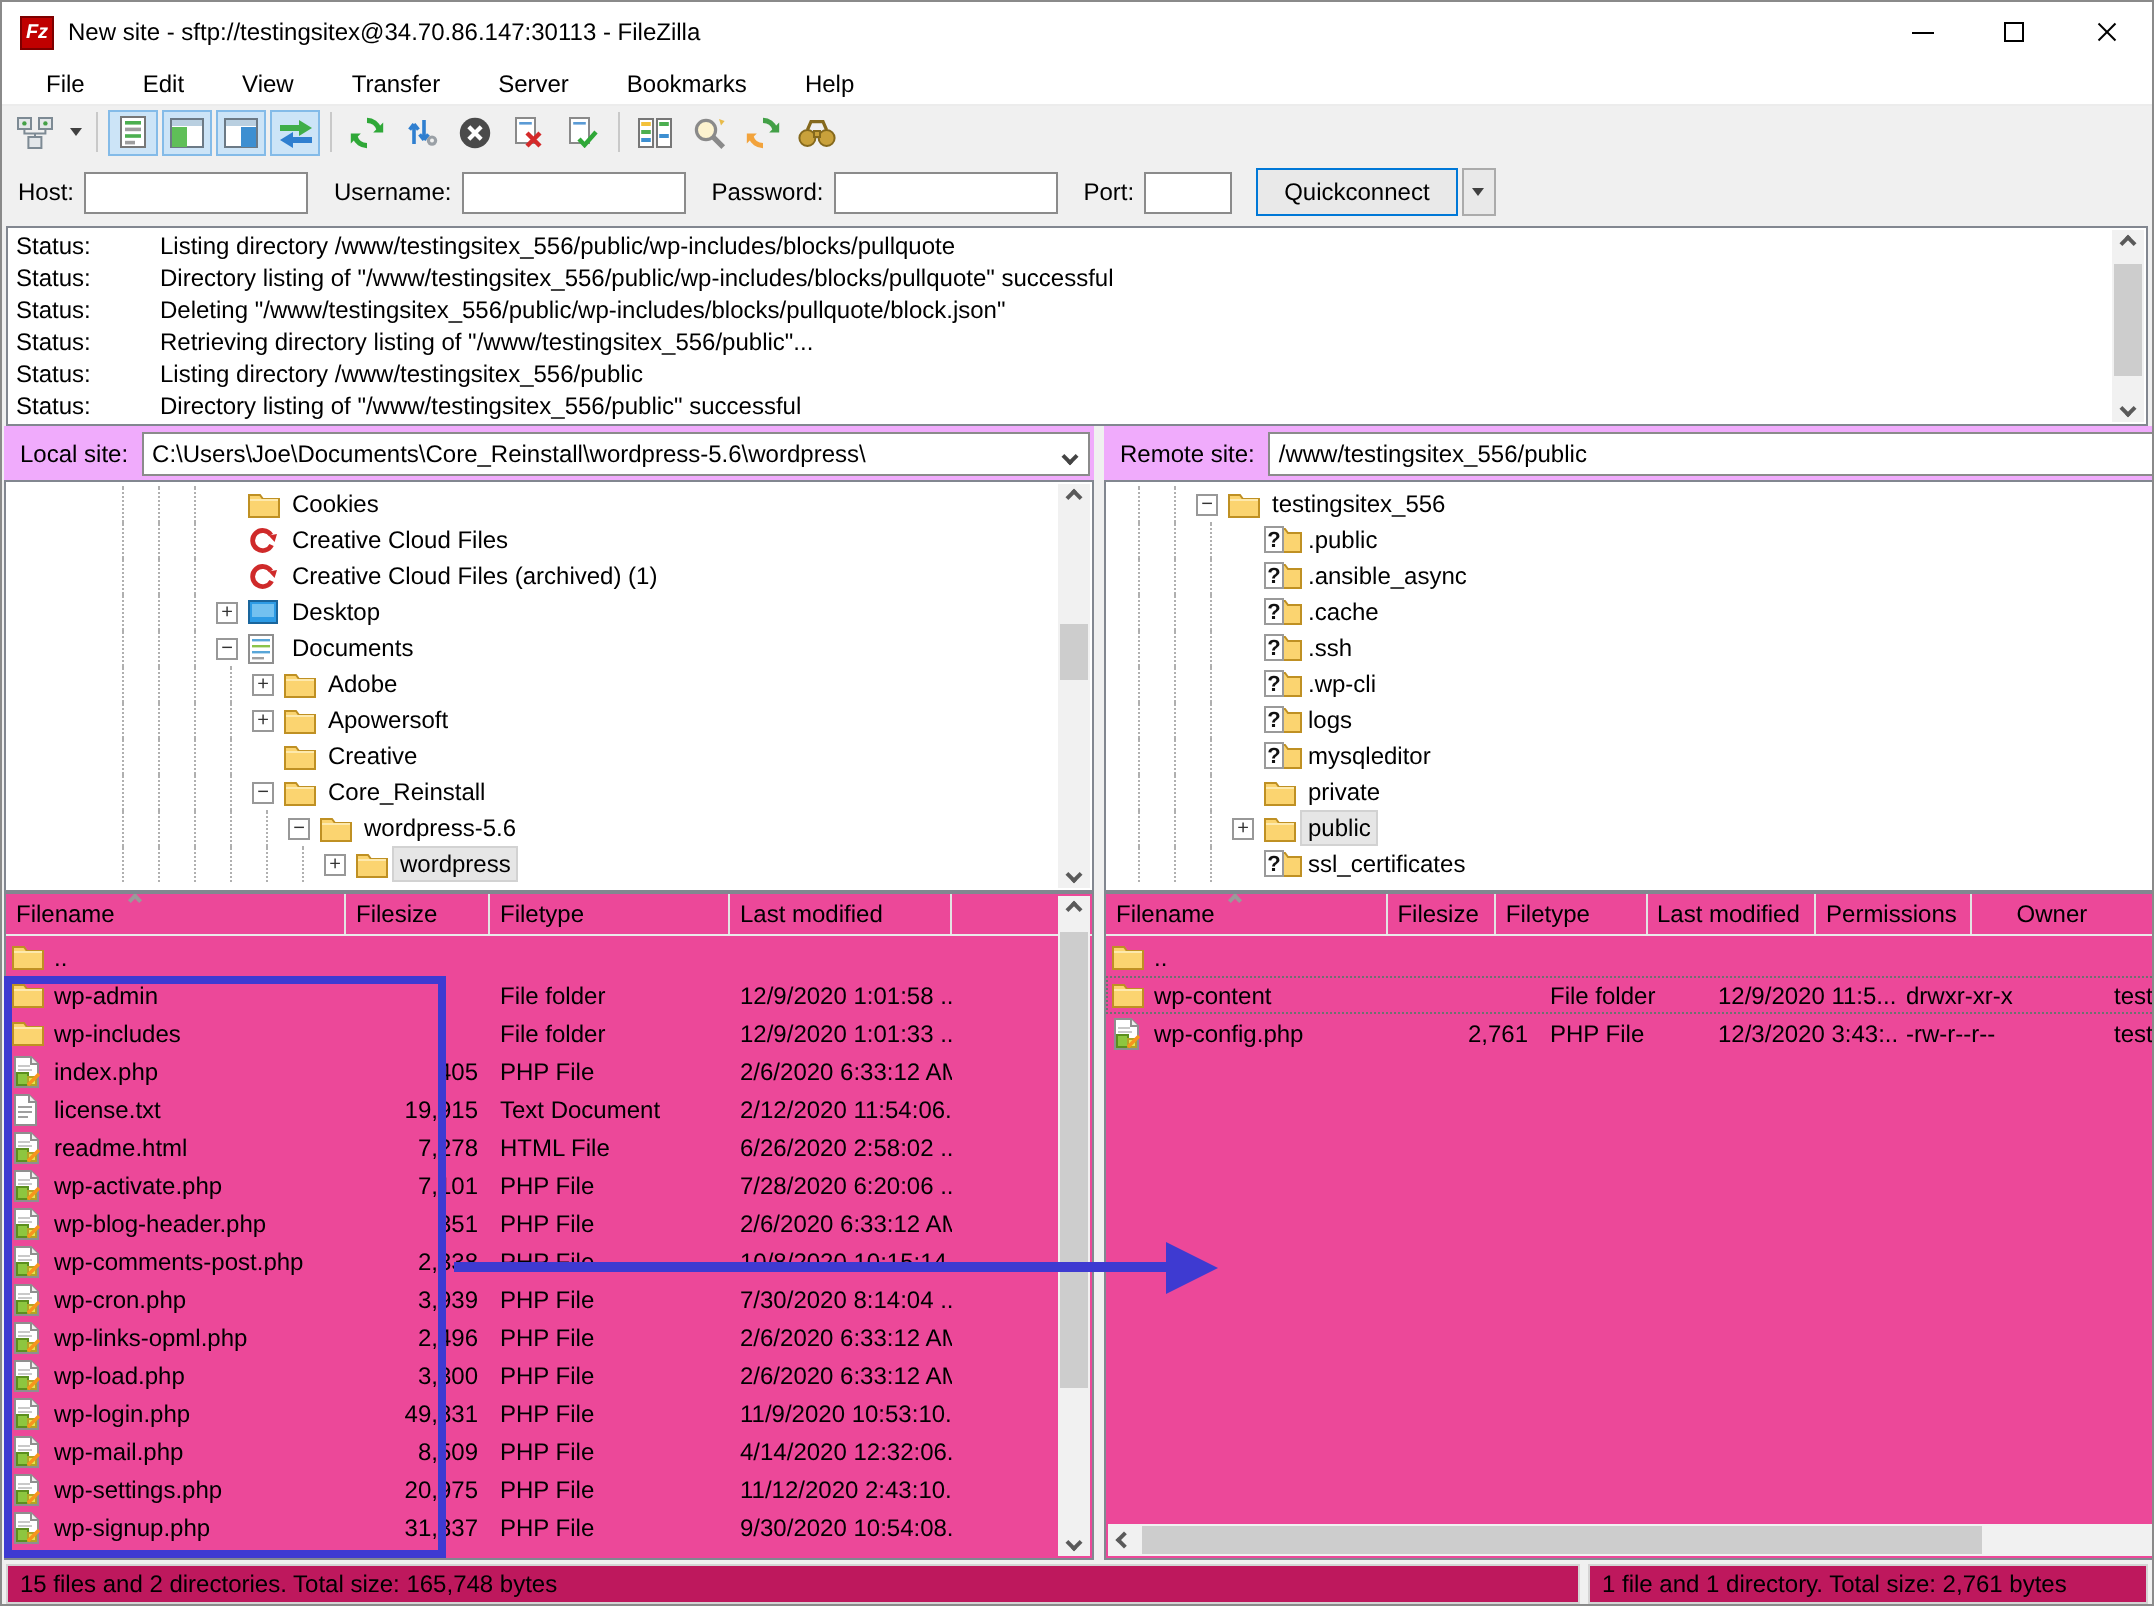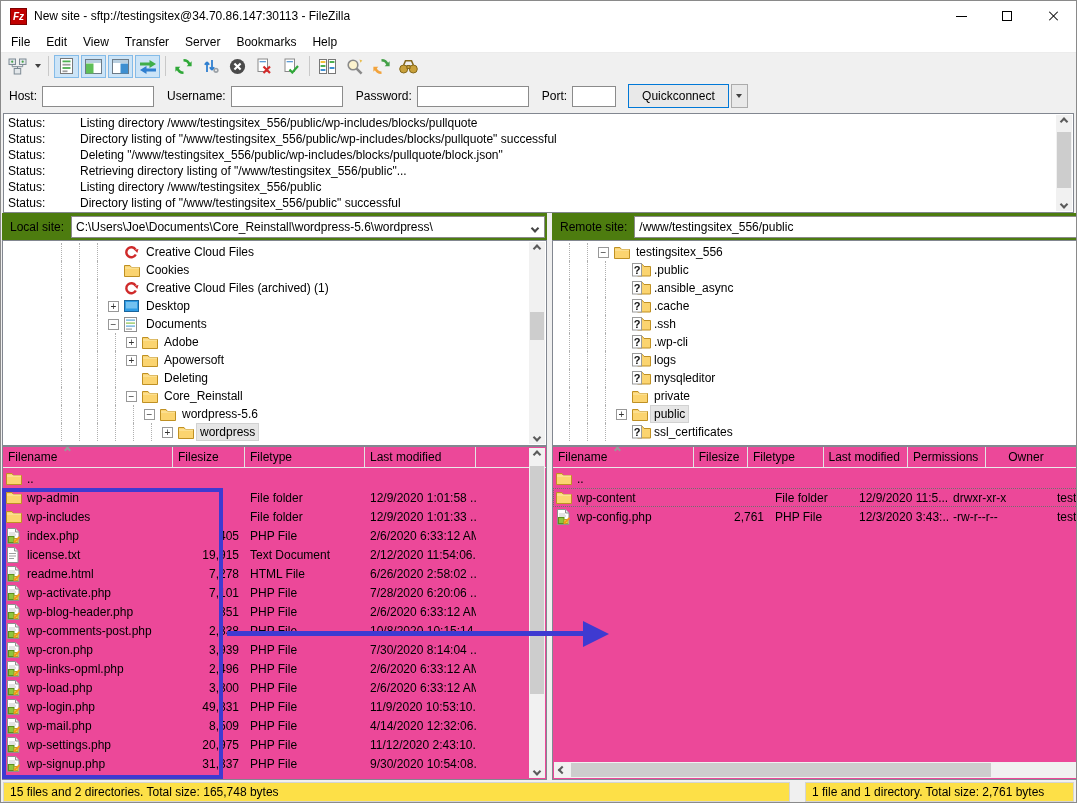--- a/index.html
+++ b/index.html
@@ -14,21 +14,21 @@
   .title{flex:1;white-space:nowrap;overflow:hidden;}
   .winctl{display:flex;height:100%;}
   .wbtn{width:46px;height:100%;display:flex;align-items:center;justify-content:center;}
   .glyph-min{width:11px;height:1px;background:#000;display:block;}
   .glyph-max{width:10px;height:10px;border:1px solid #000;display:block;}
   .glyph-close{position:relative;width:12px;height:12px;display:block;}
   .glyph-close::before,.glyph-close::after{content:"";position:absolute;left:5.5px;top:0;width:1px;height:12px;background:#000;}
   .glyph-close::before{transform:rotate(45deg);} .glyph-close::after{transform:rotate(-45deg);}
 
   
-  .menubar{height:22px;background:#fff;display:flex;align-items:flex-start;padding-left:2px;border-bottom:1px solid #ececec;}
+  .menubar{height:22px;background:#fff;display:flex;align-items:flex-start;padding-left:14px;border-bottom:1px solid #ececec;gap:13px;}
   .mitem{padding:0 8px;height:100%;display:flex;align-items:center;}
 
   
   .toolbar{height:26px;background:#f0f0f0;display:flex;align-items:center;padding-left:3px;}
   .tbtn{width:25px;height:23px;display:flex;align-items:center;justify-content:center;margin:0 1px;border:1px solid transparent;}
   .tbtn.on{background:#cce4f7;border-color:#84bbe8;}
   .ticon{display:flex;align-items:center;justify-content:center;}
   .tdrop{width:13px;height:23px;display:flex;align-items:center;justify-content:center;}
   .tri{width:0;height:0;border-left:3.5px solid transparent;border-right:3.5px solid transparent;border-top:4px solid #404040;display:inline-block;}
   .tsep{width:1px;height:20px;background:#c9c9c9;margin:0 4px;flex:none;}
@@ -56,21 +56,21 @@
   .hthumb{position:absolute;top:1px;height:14px;background:#cdcdcd;}
   .chev{width:6px;height:6px;border-left:2px solid #5a5a5a;border-top:2px solid #5a5a5a;display:inline-block;}
   .chev.up{transform:rotate(45deg) translate(-1px,-1px);}
   .chev.down{transform:rotate(225deg) translate(-1px,-1px);}
   .chev.left{transform:rotate(-45deg);}
   .chev.right{transform:rotate(135deg);}
 
   
   .pane{position:absolute;top:212px;height:567px;}
   .pane.L{left:1px;width:545px;} .pane.R{left:551px;width:565px;}
-  .sitebar{height:27px;display:flex;align-items:center;background:#4d7c0f;padding:3px 2px;}
+  .sitebar{height:27px;display:flex;align-items:center;background:#f0abfc;padding:3px 2px;}
   .slabel{padding:0 5px 0 6px;flex:none;}
   .combo{flex:1;height:22px;background:#fff;border:1px solid #8b8b8b;display:flex;align-items:center;padding-left:4px;margin-left:2px;overflow:hidden;}
   .cval{flex:1;white-space:nowrap;overflow:hidden;}
   .combo .chev{margin-right:6px;flex:none;border-color:#444;}
 
   .tree{position:absolute;top:27px;left:0;right:0;height:206px;background:#fff;border:1px solid #828790;overflow:hidden;padding-top:2px;}
   .tree-local .trow{padding-left:50px;}
   .tree-remote .trow{padding-left:8px;}
   .trow{height:18px;display:flex;align-items:center;white-space:nowrap;}
   .tind{width:18px;height:18px;flex:none;position:relative;}
@@ -92,23 +92,23 @@
   .frow.focus{outline:1px dotted #707070;outline-offset:-1px;}
   .fcell{padding-left:5px;white-space:nowrap;overflow:hidden;flex:none;height:100%;display:flex;align-items:center;}
   .fcell.num{justify-content:flex-end;padding-right:6px;padding-left:0;}
   .fcell.name{padding-left:3px;}
   .fic{width:17px;flex:none;margin-right:4px;display:flex;align-items:center;}
   .L .c0{width:170px;} .L .c1{width:72px;} .L .c2{width:120px;} .L .c3{width:111px;}
   .R .c0{width:157px;} .R .c1{width:60px;} .R .c2{width:84px;} .R .c3{width:94px;} .R .c4{width:87px;} .R .c5{width:120px;margin-left:17px;}
 
   
   .statusrow{position:absolute;left:0;right:0;top:779px;height:24px;background:#f0f0f0;display:flex;padding-top:2px;}
-  .sfield{border:1px solid #d4d4d4;background:#fde047;display:flex;align-items:center;padding-left:6px;height:20px;white-space:nowrap;overflow:hidden;}
+  .sfield{border:1px solid #d4d4d4;background:#be185d;display:flex;align-items:center;padding-left:6px;height:20px;white-space:nowrap;overflow:hidden;}
   .sfield.a{margin-left:2px;width:787px;flex:none;}
-  .sfield.b{margin-left:15px;flex:1;margin-right:2px;}
+  .sfield.b{margin-left:4px;flex:1;margin-right:2px;}
 
   
   .anno-rect{position:absolute;left:1px;top:487px;width:221px;height:291px;border:4px solid var(--anno,#3e3ad1);z-index:9;}
   .anno-arrow{position:absolute;left:226px;top:617px;width:384px;height:31px;z-index:9;}
   .anno-arrow .shaft{position:absolute;left:0;top:13px;width:358px;height:5px;background:var(--anno,#3e3ad1);}
   .anno-arrow .head{position:absolute;left:356px;top:2.5px;width:0;height:0;border-left:26px solid var(--anno,#3e3ad1);
     border-top:13px solid transparent;border-bottom:13px solid transparent;}
 </style>
 </head>
 <body>
@@ -350,39 +350,39 @@
       </div>
     </div>
     <div class="tree tree-local">
       <div id="treeL">
           <div class="trow">
             <span class="tind"></span>
             <span class="tind"></span>
             <span class="tind"></span>
             <span class="texp empty"></span>
             <span class="nicon">
+              <svg width="16" height="13" viewBox="0 0 16 13">
+                <path d="M0.5 1.5 h5.5 l1.5 2 h8 V12.5 H0.5z" fill="#fbd470" stroke="#bf9023"></path>
+                <path d="M1 4 h14" stroke="#fde9ad" fill="none"></path>
+              </svg>
+            </span>
+            <span class="tlabel">Cookies</span>
+          </div>
+          <div class="trow">
+            <span class="tind"></span>
+            <span class="tind"></span>
+            <span class="tind"></span>
+            <span class="texp empty"></span>
+            <span class="nicon">
               <svg width="15" height="14" viewBox="0 0 15 14">
                 <path d="M11.5 4.5 A5 5 0 1 0 11.8 9.5" fill="none" stroke="#cf2a2a" stroke-width="2.4"></path>
                 <path d="M14.5 4 l-4.2 0.8 3 3.2z" fill="#cf2a2a"></path>
               </svg>
             </span>
             <span class="tlabel">Creative Cloud Files</span>
-          </div>
-          <div class="trow">
-            <span class="tind"></span>
-            <span class="tind"></span>
-            <span class="tind"></span>
-            <span class="texp empty"></span>
-            <span class="nicon">
-              <svg width="16" height="13" viewBox="0 0 16 13">
-                <path d="M0.5 1.5 h5.5 l1.5 2 h8 V12.5 H0.5z" fill="#fbd470" stroke="#bf9023"></path>
-                <path d="M1 4 h14" stroke="#fde9ad" fill="none"></path>
-              </svg>
-            </span>
-            <span class="tlabel">Cookies</span>
           </div>
           <div class="trow">
             <span class="tind"></span>
             <span class="tind"></span>
             <span class="tind"></span>
             <span class="texp empty"></span>
             <span class="nicon">
               <svg width="15" height="14" viewBox="0 0 15 14">
                 <path d="M11.5 4.5 A5 5 0 1 0 11.8 9.5" fill="none" stroke="#cf2a2a" stroke-width="2.4"></path>
                 <path d="M14.5 4 l-4.2 0.8 3 3.2z" fill="#cf2a2a"></path>
@@ -452,21 +452,21 @@
             <span class="tind"></span>
             <span class="tind"></span>
             <span class="tind"></span>
             <span class="texp empty"></span>
             <span class="nicon">
               <svg width="16" height="13" viewBox="0 0 16 13">
                 <path d="M0.5 1.5 h5.5 l1.5 2 h8 V12.5 H0.5z" fill="#fbd470" stroke="#bf9023"></path>
                 <path d="M1 4 h14" stroke="#fde9ad" fill="none"></path>
               </svg>
             </span>
-            <span class="tlabel">Deleting</span>
+            <span class="tlabel">Creative</span>
           </div>
           <div class="trow">
             <span class="tind"></span>
             <span class="tind"></span>
             <span class="tind"></span>
             <span class="tind"></span>
             <span class="texp">−</span>
             <span class="nicon">
               <svg width="16" height="13" viewBox="0 0 16 13">
                 <path d="M0.5 1.5 h5.5 l1.5 2 h8 V12.5 H0.5z" fill="#fbd470" stroke="#bf9023"></path>

